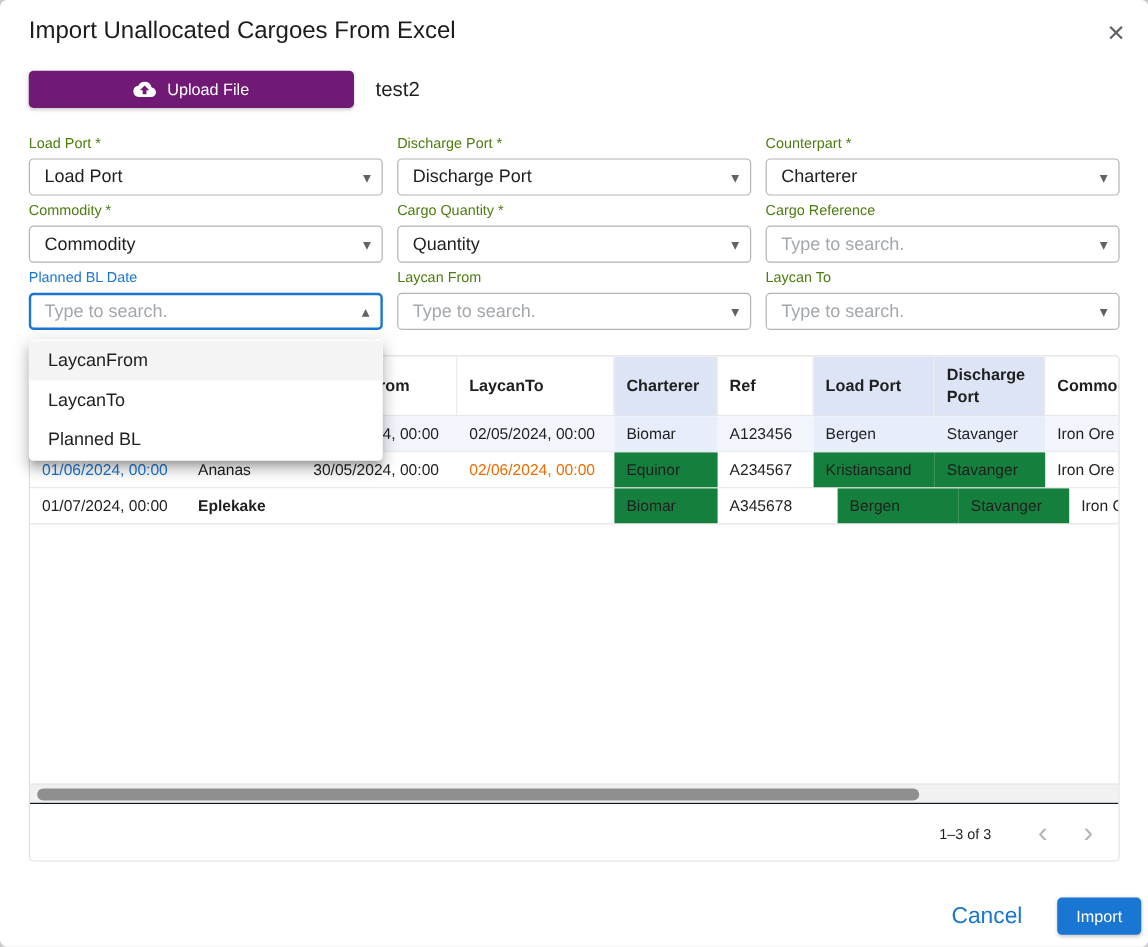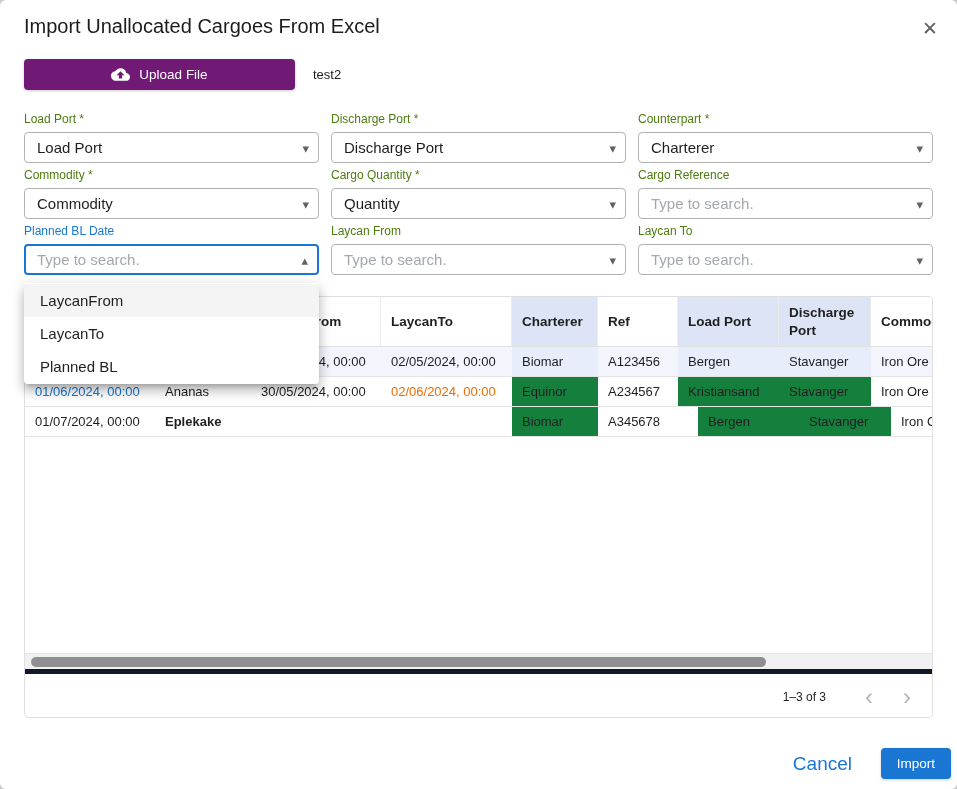--- a/index.html
+++ b/index.html
@@ -5,21 +5,21 @@
   * { box-sizing: border-box; margin: 0; padding: 0; }
   html,body { width: 957px; height: 789px; }
   body { background:#c9c9c9; font-family:"Liberation Sans", sans-serif; color:#1f1f1f; }
   .dialog { position:absolute; inset:0; background:#fff; border-radius:6px; overflow:hidden; }
 
   .title { position:absolute; left:24px; top:15px; font-size:20px; font-weight:500; color:#1c1c1c; }
   .close-btn { position:absolute; right:12px; top:13px; width:30px; height:30px; display:flex; align-items:center; justify-content:center; font-size:19px; color:#5f6368; cursor:pointer; border-radius:50%; }
 
   .upload-btn { position:absolute; left:24px; top:59px; width:271px; height:31px; background:#701a75; border:none; border-radius:4px; color:#fff; font-size:13.5px; font-weight:500; display:flex; align-items:center; justify-content:center; gap:9px; cursor:pointer; box-shadow:0 1px 3px rgba(0,0,0,.2); font-family:"Liberation Sans",sans-serif; }
   .upload-btn svg { width:19px; height:19px; fill:#fff; }
-  .filename { position:absolute; left:313px; top:59px; height:31px; display:flex; align-items:center; font-size:13px; color:#1f1f1f; }
+  .filename { position:absolute; left:313px; top:59px; height:31px; display:flex; align-items:center; font-size:17px; color:#1f1f1f; }
 
   .form-grid { position:absolute; left:24px; top:112px; width:909px; display:grid; grid-template-columns:repeat(3,295px); column-gap:12px; row-gap:5px; }
   .field { height:51px; }
   .f-label { font-size:12px; color:#4d7c0f; height:16px; margin-bottom:4px; }
   .select { position:relative; height:31px; border:1px solid #b3b3b3; border-radius:4px; background:#fff; display:flex; align-items:center; padding:0 28px 0 12px; font-size:15px; color:#1f1f1f; cursor:pointer; white-space:nowrap; overflow:hidden; }
   .select .caret { position:absolute; right:9px; top:50%; transform:translateY(-50%); font-size:13px; color:#5f6368; }
   .select.ph { color:#a3a8ad; }
   .field.focused .f-label { color:#1976d2; }
   .field.focused .select { border:2px solid #1976d2; padding:0 27px 0 11px; }
 
@@ -36,21 +36,21 @@
   .th.hl { background:#dde4f6; }
   .tr { display:flex; height:30px; border-bottom:1px solid #e4e4e4; background:#fff; }
   .td { flex:0 0 auto; line-height:29px; padding:0 2px 0 10px; font-size:13px; color:#1f1f1f; white-space:nowrap; overflow:hidden; }
   .td.hl { background:#15803d; }
   .tr.stripe .td { background:#f2f5fc; }
   .tr.stripe .td.hl { background:#e7edfa; }
 
   .hscroll { position:absolute; left:0; right:0; top:356px; height:16px; background:#f1f1f1; border-top:1px solid #e6e6e6; }
   .hscroll-thumb { position:absolute; left:6px; top:3px; width:735px; height:10px; border-radius:5px; background:#8f8f8f; cursor:pointer; }
 
-  .pagination { position:absolute; left:0; right:0; top:372px; height:50px; border-top:5px solid #0f172a; display:flex; align-items:center; justify-content:flex-end; padding-right:10px; }
+  .pagination { position:absolute; left:0; right:0; top:372px; height:50px; border-top:1px solid #0f172a; display:flex; align-items:center; justify-content:flex-end; padding-right:10px; }
   .pag-label { font-size:12px; color:#1f1f1f; margin-right:28px; }
   .pag-btn { width:30px; height:30px; display:flex; align-items:center; justify-content:center; font-size:24px; color:#b5b5b5; cursor:default; border-radius:50%; }
   .pag-btn + .pag-btn { margin-left:8px; }
 
   .actions { position:absolute; right:6px; bottom:10px; display:flex; align-items:center; gap:21px; }
   .cancel-btn { background:none; border:none; color:#1976d2; font-size:19px; font-weight:500; padding:0 8px; height:31px; cursor:pointer; font-family:"Liberation Sans",sans-serif; }
   .import-btn { width:70px; height:31px; background:#1976d2; color:#fff; border:none; border-radius:4px; font-size:13.5px; font-weight:500; cursor:pointer; box-shadow:0 1px 3px rgba(0,0,0,.2); font-family:"Liberation Sans",sans-serif; }
 </style>
 </head>
 <body>

